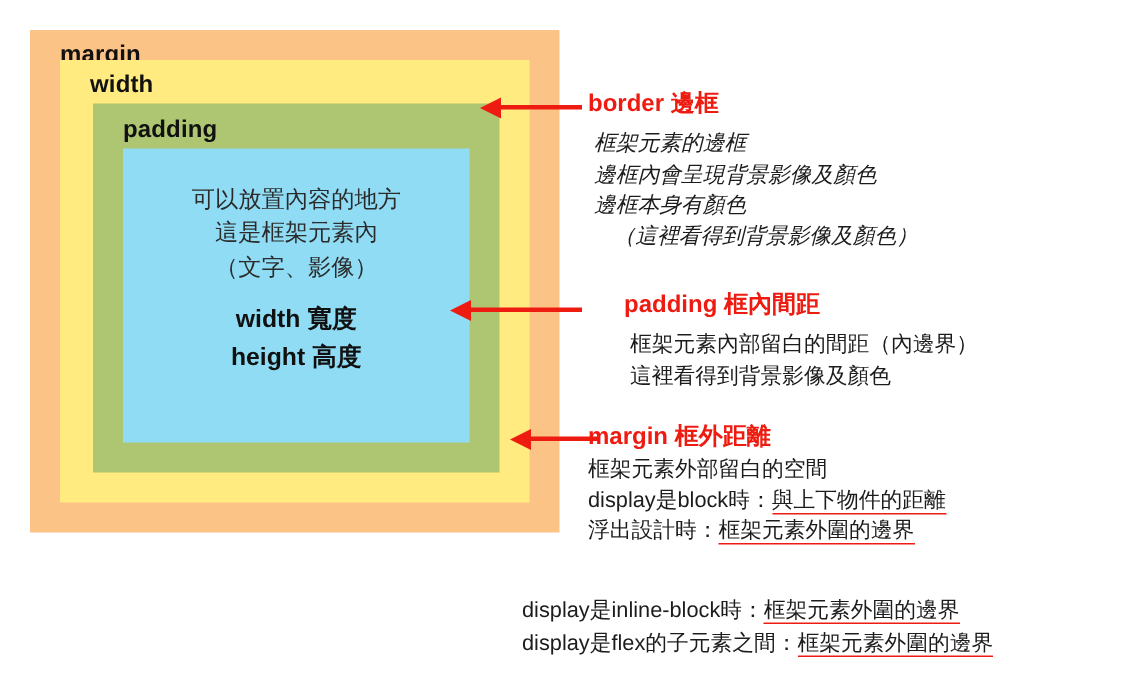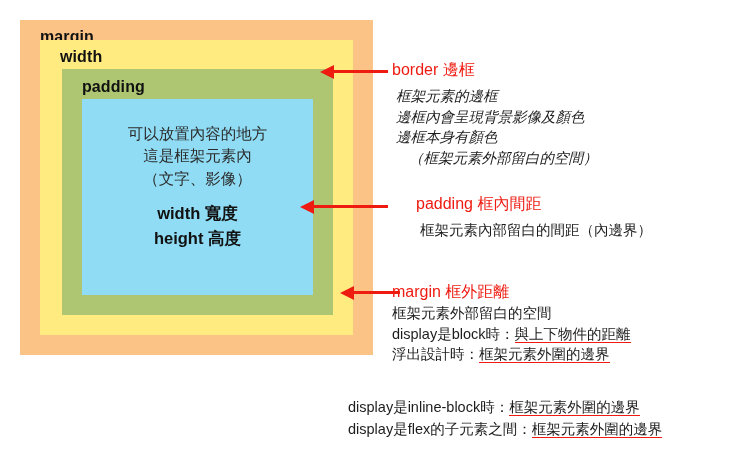--- a/index.html
+++ b/index.html
@@ -120,21 +120,21 @@
   }
   #arrow-border  { left: 320px; top: 65px;  width: 68px; }
   #arrow-padding { left: 300px; top: 200px; width: 88px; }
   #arrow-margin  { left: 340px; top: 286px; width: 60px; }
 
   
   .ann-block { position: absolute; }
 
   .ann-title {
     font-size: 16px;
-    font-weight: normal;
+    font-weight: bold;
     color: #ee1b11;
     white-space: nowrap;
     line-height: 1.2;
   }
   .ann-line {
     font-size: 14.5px;
     color: #1c1c1c;
     white-space: nowrap;
     line-height: 1.42;
   }
@@ -197,28 +197,29 @@
   <div class="head"></div>
   <div class="shaft"></div>
 </div>
 
 <div class="ann-block" id="ann-border">
   <div class="ann-title">border 邊框</div>
   <div class="ann-lines">
     <div class="ann-line">框架元素的邊框</div>
     <div class="ann-line">邊框內會呈現背景影像及顏色</div>
     <div class="ann-line">邊框本身有顏色</div>
-    <div class="ann-line indent">（框架元素外部留白的空間）</div>
+    <div class="ann-line indent">（這裡看得到背景影像及顏色）</div>
   </div>
 </div>
 
 <div class="ann-block" id="ann-padding">
   <div class="ann-title">padding 框內間距</div>
   <div class="ann-lines">
     <div class="ann-line">框架元素內部留白的間距（內邊界）</div>
+    <div class="ann-line">這裡看得到背景影像及顏色</div>
   </div>
 </div>
 
 <div class="ann-block" id="ann-margin">
   <div class="ann-title">margin 框外距離</div>
   <div class="ann-lines">
     <div class="ann-line">框架元素外部留白的空間</div>
     <div class="ann-line"><span>display是block時：</span><span class="ul">與上下物件的距離</span></div>
     <div class="ann-line"><span>浮出設計時：</span><span class="ul">框架元素外圍的邊界</span></div>
   </div>

